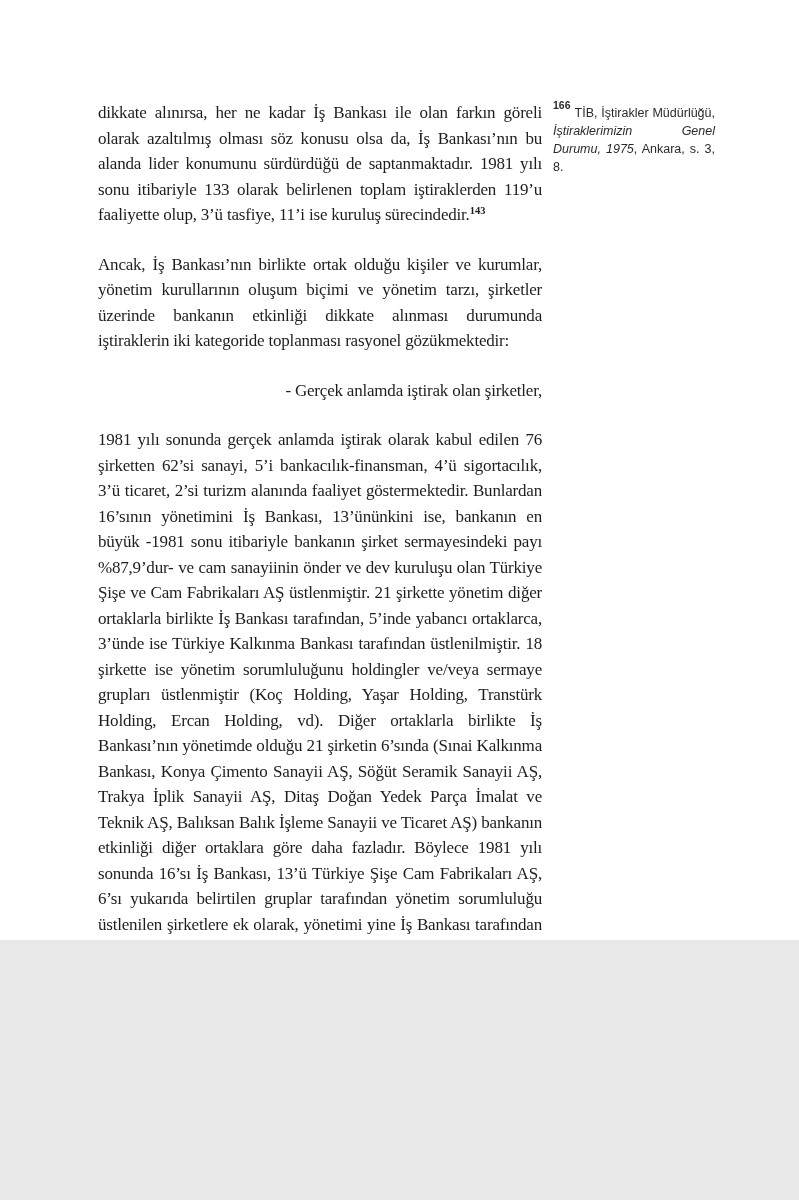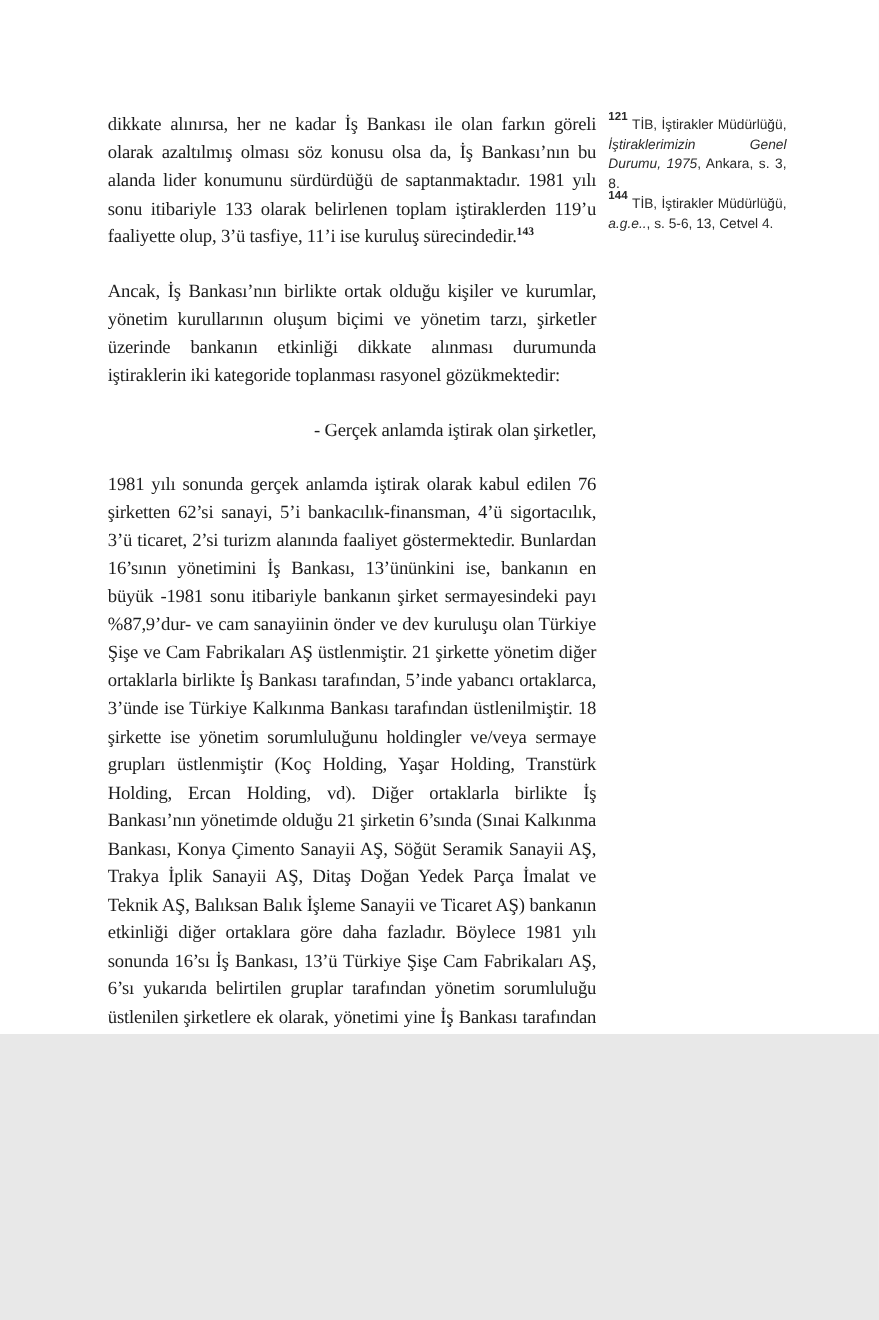--- a/index.html
+++ b/index.html
@@ -93,24 +93,23 @@
     <div class="list">
       <div>- Gerçek anlamda iştirak olan şirketler,</div>
     </div>
 
     <p><span>1981 yılı sonunda gerçek anlamda iştirak olarak kabul edilen 76 şirketten 62’si sanayi, 5’i bankacılık-finansman, 4’ü sigortacılık, 3’ü ticaret, 2’si turizm alanında faaliyet göstermektedir. Bunlardan 16’sının yönetimini İş Bankası, 13’ününkini ise, bankanın en büyük -1981 sonu itibariyle bankanın şirket sermayesindeki payı %87,9’dur- ve cam sanayiinin önder ve dev kuruluşu olan Türkiye Şişe ve Cam Fabrikaları AŞ üstlenmiştir. 21 şirkette yönetim diğer ortaklarla birlikte İş Bankası tarafından, 5’inde yabancı ortaklarca, 3’ünde ise Türkiye Kalkınma Bankası tarafından üstlenilmiştir. 18 şirkette ise yönetim sorumluluğunu holdingler ve/veya sermaye grupları üstlenmiştir (Koç Holding, Yaşar Holding, Transtürk Holding, Ercan Holding, vd). Diğer ortaklarla birlikte İş Bankası’nın yönetimde olduğu 21 şirketin 6’sında (Sınai Kalkınma Bankası, Konya Çimento Sanayii AŞ, Söğüt Seramik Sanayii AŞ, Trakya İplik Sanayii AŞ, Ditaş Doğan Yedek Parça İmalat ve Teknik AŞ, Balıksan Balık İşleme Sanayii ve Ticaret AŞ) bankanın etkinliği diğer ortaklara göre daha fazladır. Böylece 1981 yılı sonunda 16’sı İş Bankası, 13’ü Türkiye Şişe Cam Fabrikaları AŞ, 6’sı yukarıda belirtilen gruplar tarafından yönetim sorumluluğu üstlenilen şirketlere ek olarak, yönetimi yine İş Bankası tarafından üstlenilen Milli Reasürans TAŞ de dikkate alınırsa, bankanın gerçek iştirakleri olarak kabul edilen şirketlerden 36’sında tek veya asıl sorumlu olduğu ortaya çıkmaktadır.</span><sup class="fnref">144</sup></p>
 
   </div>
 
   <div class="side-col">
 
-    <p class="sidenote"><sup class="sn-num">121</sup><span>TİB, İştirakler Müdürlüğü, </span><span class="sn-italic">İştiraklerimizin Genel Durumu, 1975</span><span>, Ankara, s. 3, 8.</span></p>
+    <p class="sidenote"><sup class="sn-num">166</sup><span>TİB, İştirakler Müdürlüğü, </span><span class="sn-italic">İştiraklerimizin Genel Durumu, 1975</span><span>, Ankara, s. 3, 8.</span></p>
 
 
-    <p class="sidenote"><sup class="sn-num">144</sup><span>TİB, İştirakler Müdürlüğü, </span><span class="sn-italic">a.g.e..</span><span>, s. 5-6, 13, Cetvel 4.</span></p>
 
   </div>
 
   <div class="footer-title">DÖNÜŞÜM YILLARI VE YENİ BİNYILIN BANKACILIĞINA DOĞRU</div>
 
   <div class="page-number">603</div>
 
 </div>
 
 </body></html>

